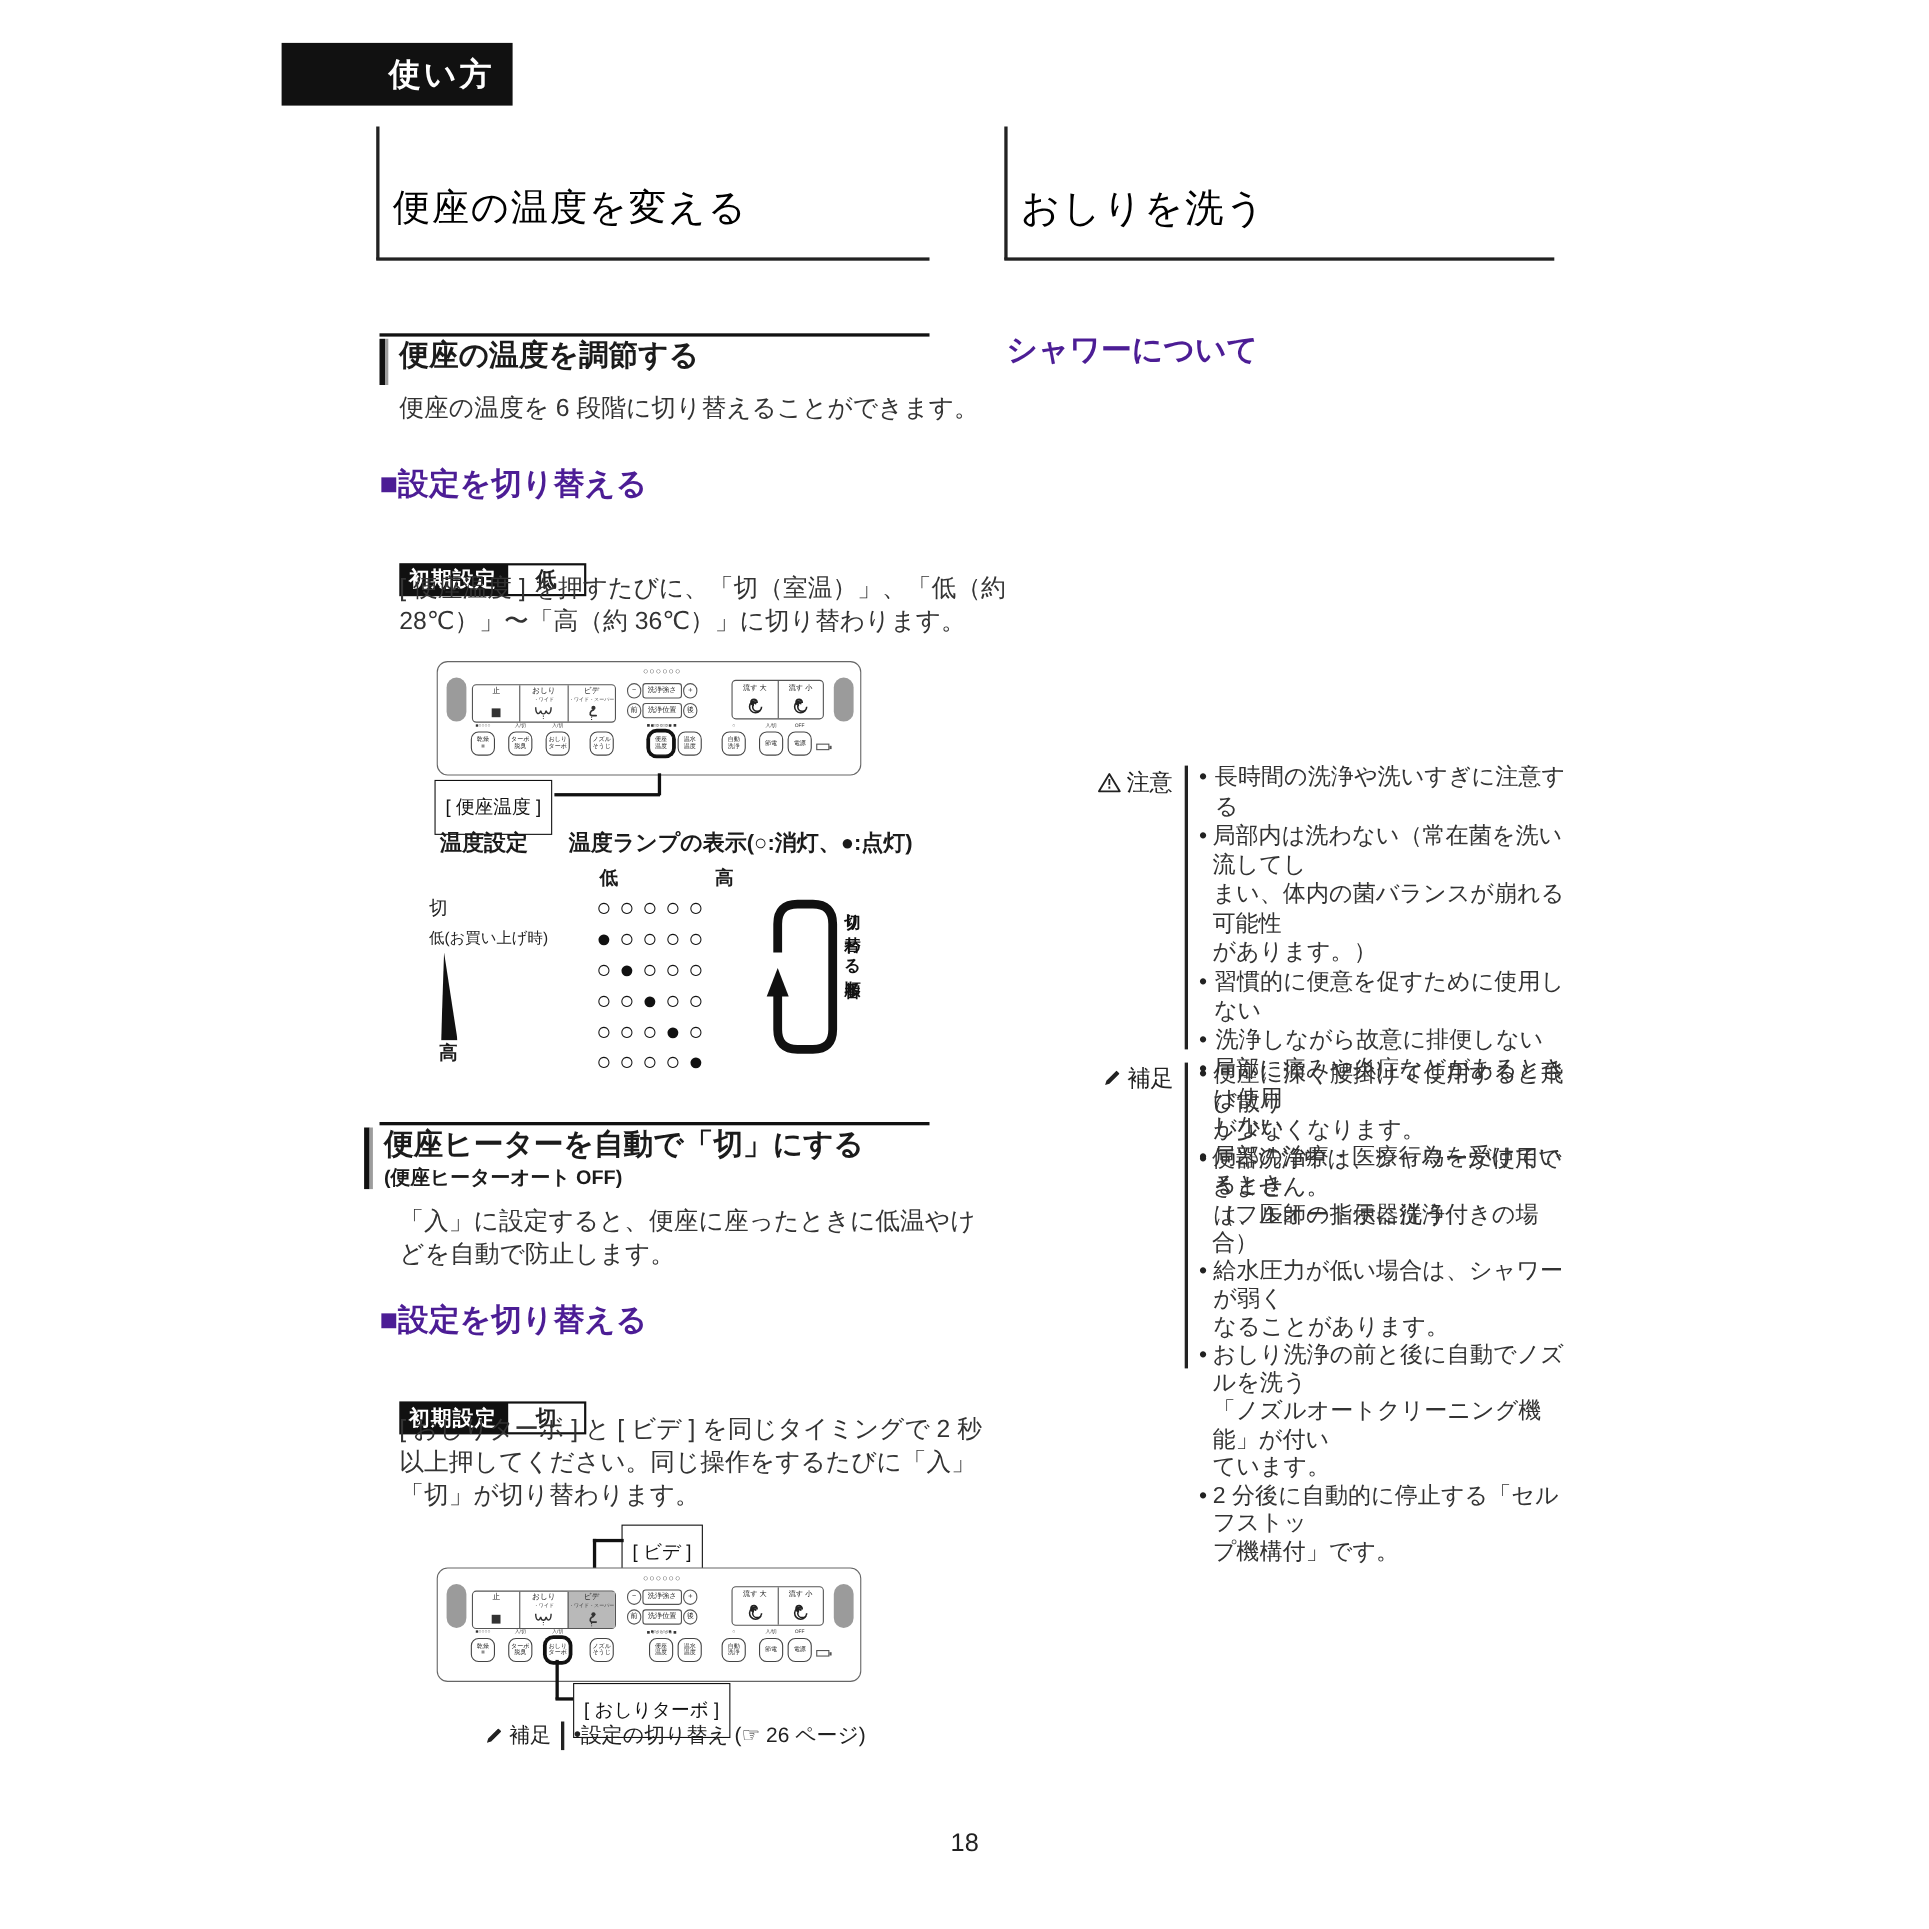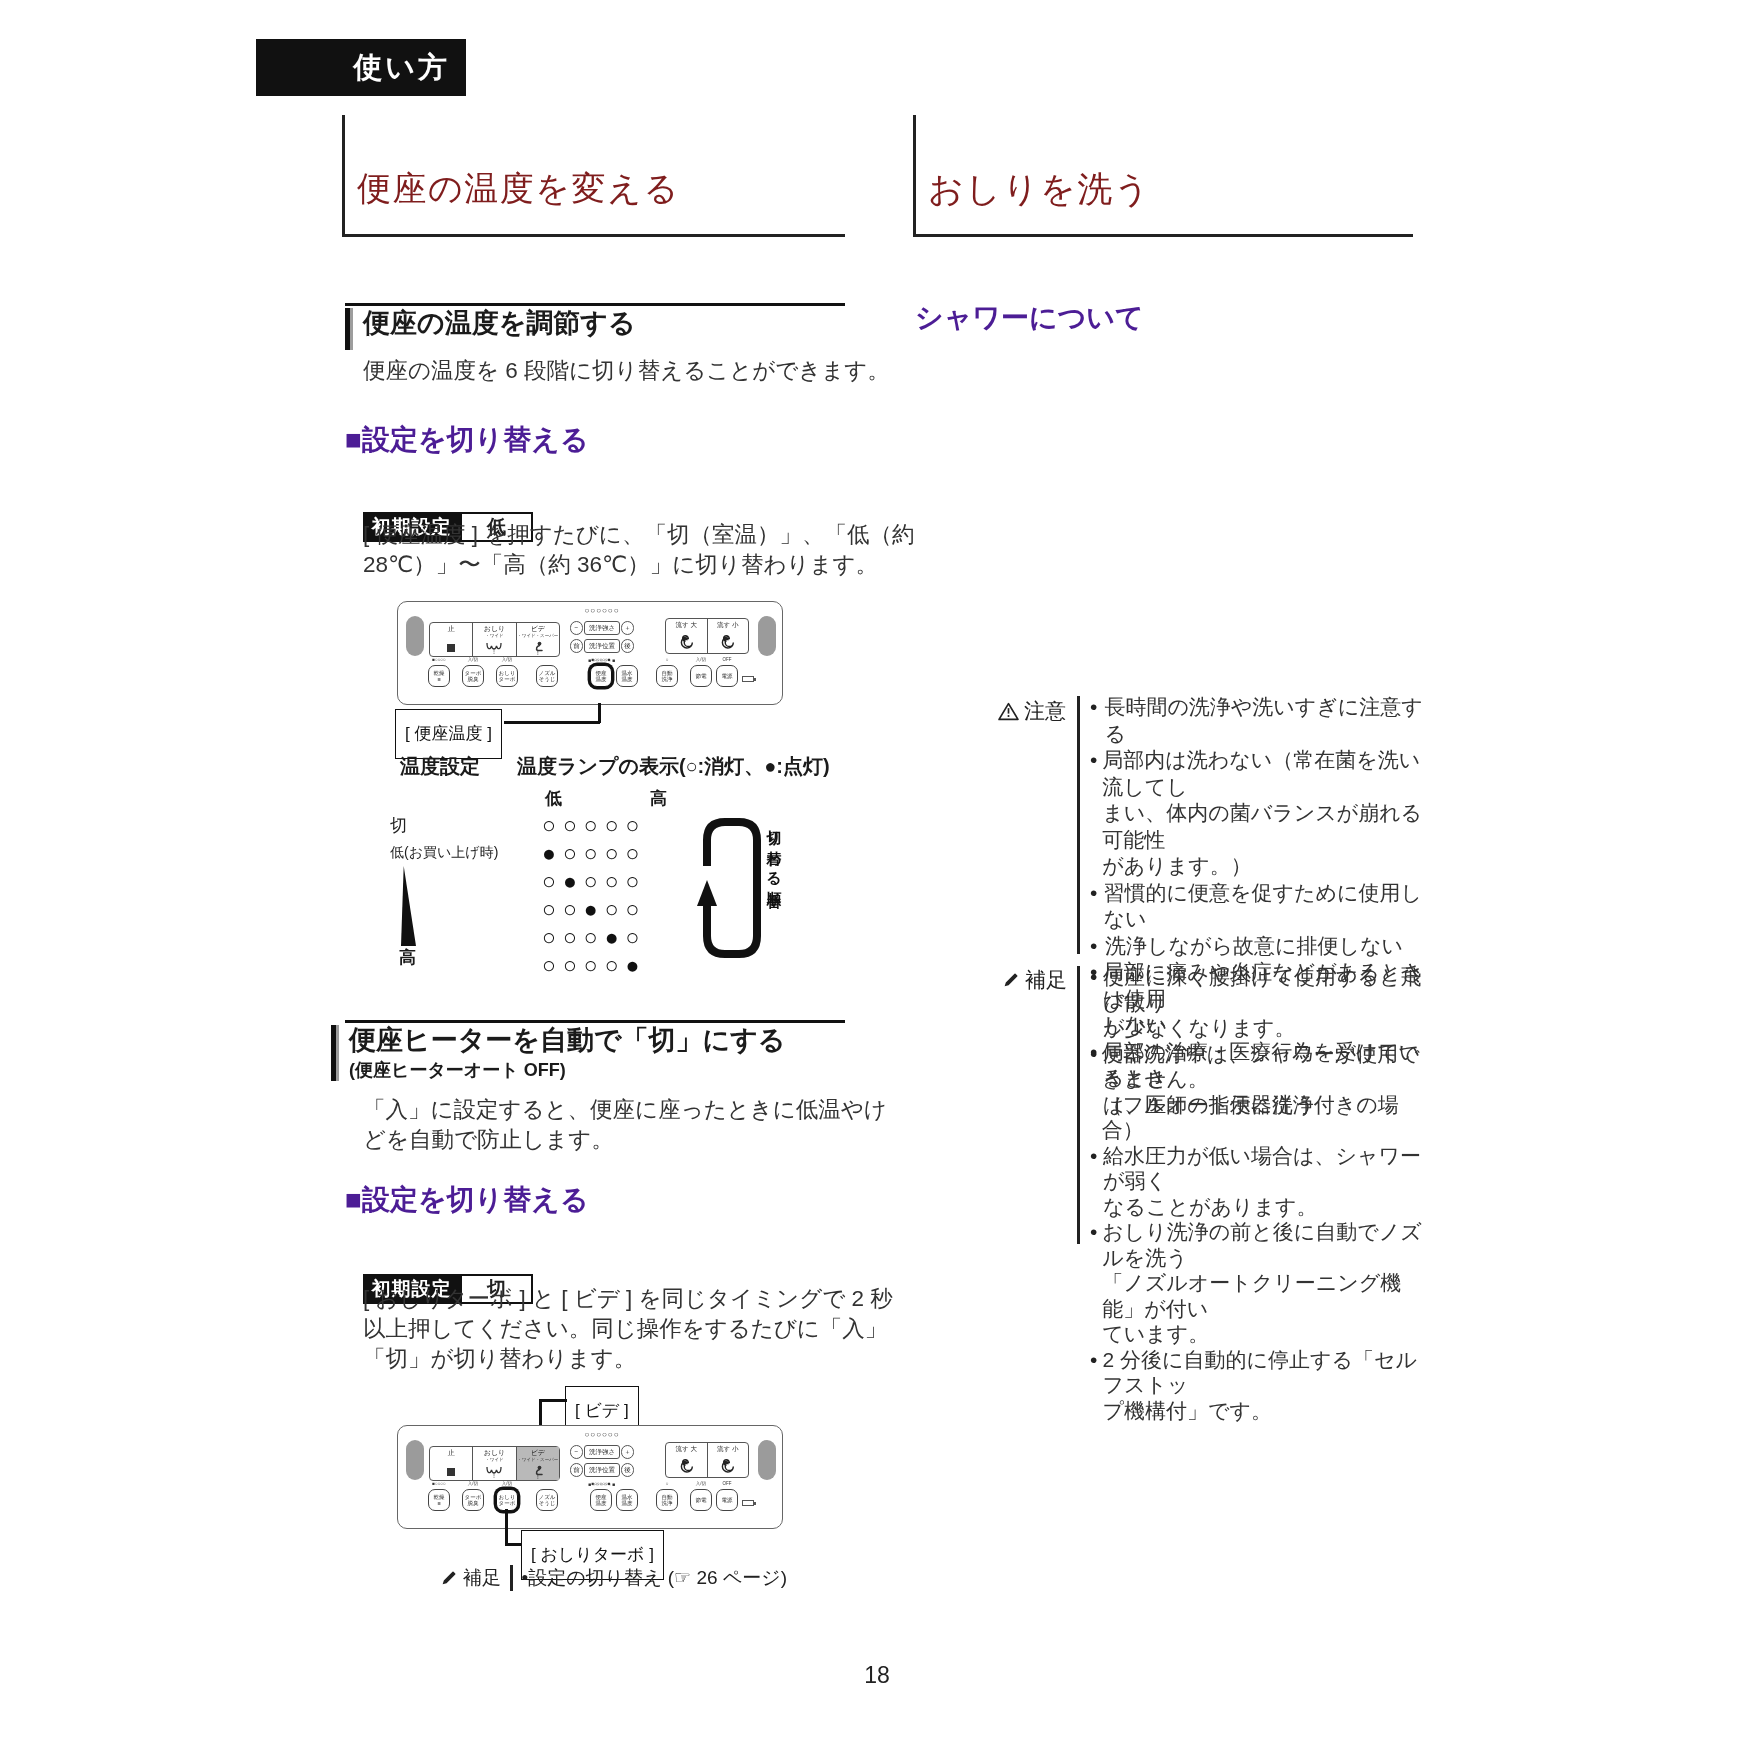--- a/index.html
+++ b/index.html
@@ -6,21 +6,21 @@
   body{font-family:"Liberation Sans","DejaVu Sans",sans-serif;color:#222;}
   #page{position:relative;width:1754px;height:1754px;background:#fff;overflow:hidden;}
   .abs{position:absolute;}
   
   .banner{left:256px;top:39px;width:210px;height:57px;background:#111;color:#fff;
     display:flex;align-items:center;justify-content:flex-end;padding-right:16px;box-sizing:border-box;
     font-size:29px;font-weight:bold;letter-spacing:3px;}
   
   .vline{width:2.5px;background:#222;}
   .hrule{height:2.5px;background:#222;}
-  .bigtitle{font-size:34px;color:#7f1d1d;letter-spacing:1.5px;white-space:nowrap;}
+  .bigtitle{font-size:34px;color:#000000;letter-spacing:1.5px;white-space:nowrap;}
   
   .secrule{height:3px;background:#111;}
   .sechead{display:flex;align-items:stretch;}
   .sbar1{width:5px;background:#111;}
   .sbar2{width:3px;background:#9d9d9d;margin-right:10px;}
   .sechead h2{margin:0;font-size:27px;font-weight:600;color:#1b1b1b;line-height:1.15;}
   .sechead .hsub{font-size:18px;font-weight:600;color:#1b1b1b;margin-top:2px;}
   .subhead{font-size:28px;font-weight:600;color:#4c1d95;}
   .body{font-size:22.5px;line-height:30px;color:#333;white-space:pre-line;}
   

